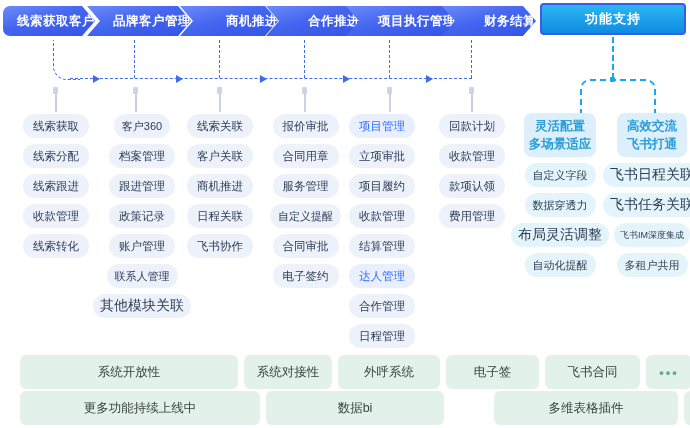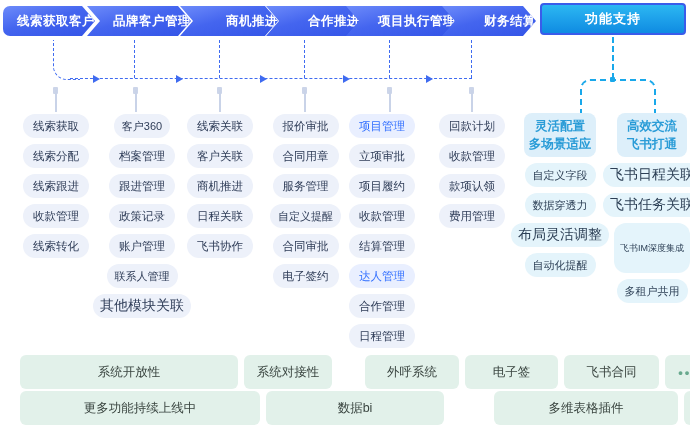--- a/index.html
+++ b/index.html
@@ -57,21 +57,21 @@
   #c3{left:263px;width:85px;}
   #c4{left:341px;width:82px;}
   #c5{left:431px;width:82px;}
   .pill{
     height:24px;display:flex;align-items:center;justify-content:center;
     padding:0 10px;border-radius:12px;background:#edf1fa;color:#2f3d58;
     font-size:11.5px;white-space:nowrap;
   }
   .pill.len5{font-size:11px;padding:0 8px;}
   .pill.len6{font-size:14px;padding:0 7px;}
-  .pill.len8{font-size:9px;padding:13px 6px;}
+  .pill.len8{font-size:9px;padding:0 6px;}
   .pill.hl{color:#3370ff;background:#e9efff;}
   
   .support-col{position:absolute;top:113px;display:flex;flex-direction:column;align-items:center;gap:6px;}
   #g0{left:524px;width:72px;}
   #g1{left:617px;width:70px;}
   .ghead{
     width:100%;box-sizing:border-box;padding:4px 0;border-radius:8px;
     background:#ddeffa;color:#2a9cd7;font-size:12.5px;font-weight:bold;
     text-align:center;line-height:18px;
   }
@@ -80,21 +80,21 @@
   .grow{position:absolute;left:20px;display:flex;gap:6px;}
   #r1{top:355px;}
   #r2{top:391px;justify-content:flex-end;}
   .gbox{
     height:34px;display:flex;align-items:center;justify-content:center;
     background:#e2f1ea;border-radius:6px;color:#3a4540;font-size:12.5px;white-space:nowrap;
   }
   .gbox.dots{color:#68a98e;font-weight:bold;letter-spacing:2px;font-size:13px;}
   #r1 div.gbox:nth-of-type(1){width:218px;}
   #r1 div.gbox:nth-of-type(2){width:88px;}
-  #r1 div.gbox:nth-of-type(3){width:94px;margin-left:27px;}
+  #r1 div.gbox:nth-of-type(3){width:102px;}
   #r1 div.gbox:nth-of-type(4){width:93px;}
   #r1 div.gbox:nth-of-type(5){width:95px;}
   #r1 div.gbox:nth-of-type(6){width:46px;}
   #r2 div.gbox:nth-of-type(1){width:240px;}
   #r2 div.gbox:nth-of-type(2){width:178px;}
   #r2 div.gbox:nth-of-type(3){width:184px;margin-left:44px;}
   #r2 div.gbox:nth-of-type(4){width:46px;}
 </style>
 </head>
 <body>

